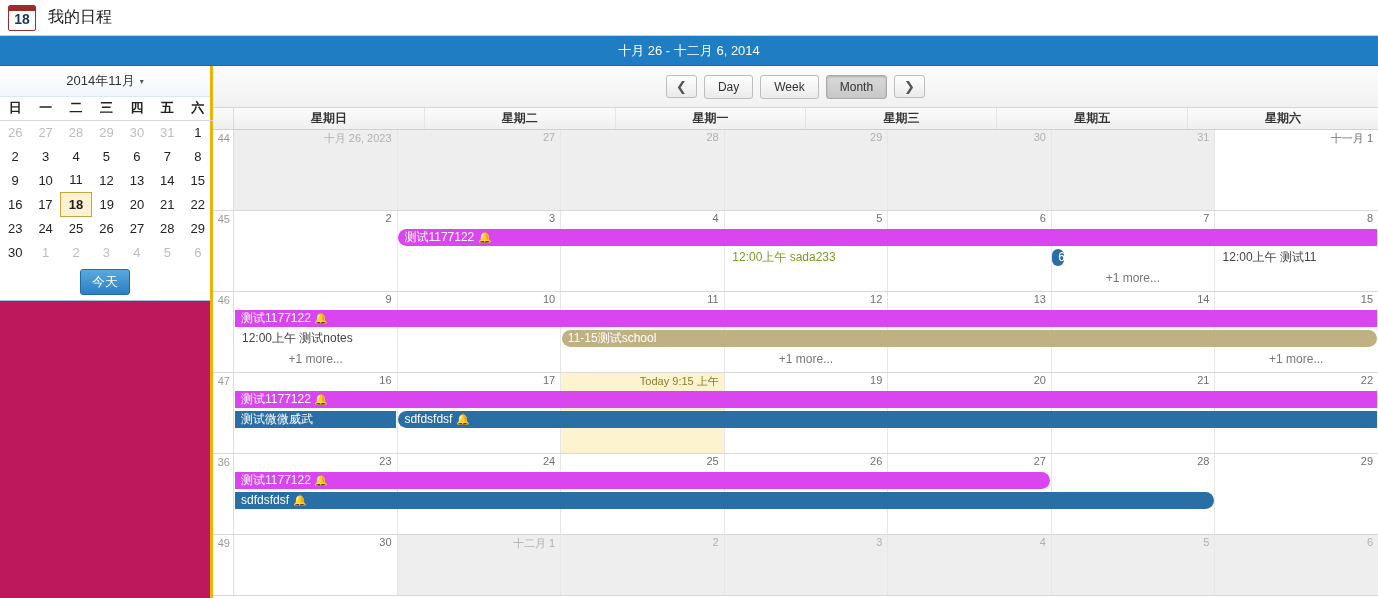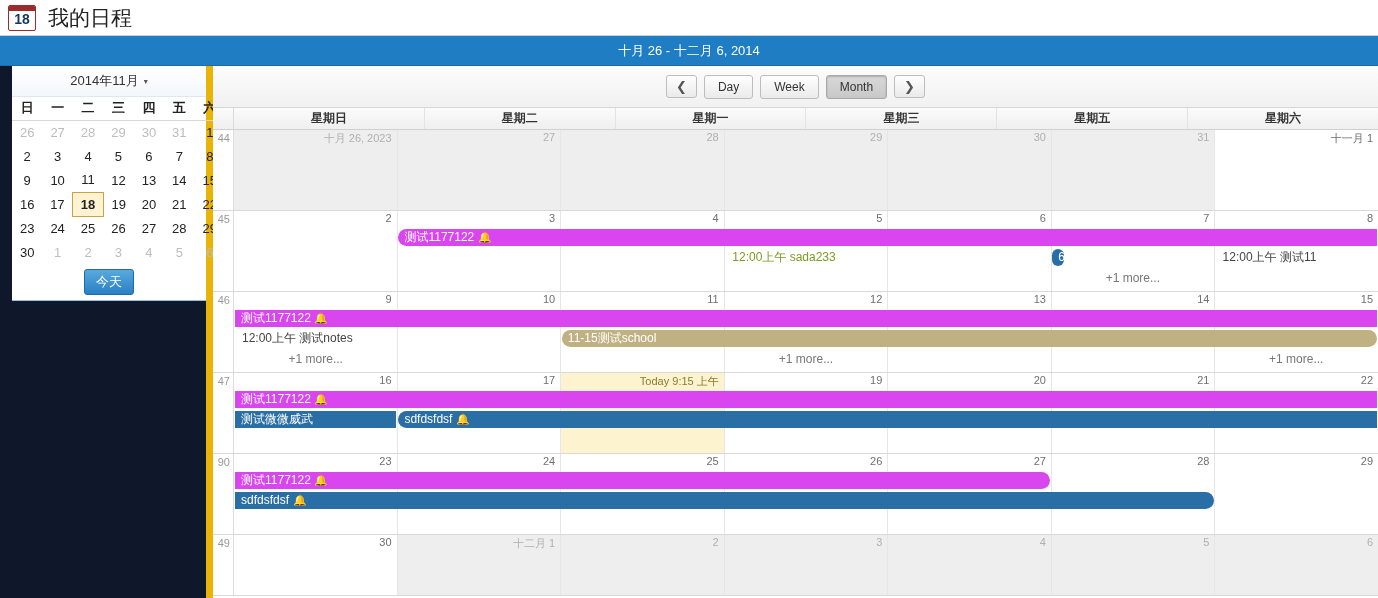--- a/index.html
+++ b/index.html
@@ -30,42 +30,41 @@
     overflow: hidden;
   }
   .cal-icon .band {
     position: absolute; top: 0; left: 0; right: 0; height: 5px;
     background: #9b2c2c;
   }
   .cal-icon .num {
     font-size: 14px; font-weight: bold; color: #13365e;
     line-height: 19px; padding-bottom: 1px;
   }
-  #app-title { font-size: 21px; color: #222; }
+  #app-title { font-size: 16px; color: #222; }
 
   
   #rangebar {
     height: 30px;
     background: #1f7dc4;
     color: #fff;
     font-size: 13px;
     display: flex; align-items: center; justify-content: center;
     border-bottom: 1px solid #1b6ba8;
   }
 
   
   #body { display: flex; height: 532px; }
 
   
   #sidebar {
     width: 213px;
-    background: #0f172a;
-    border-right: 7px solid #eab308;
+    background: #be185d;
+    border-right: 3px solid #eab308;
     flex: 0 0 213px;
-    padding-left: 12px;
   }
   #minical {
     background: #fff;
     border-bottom: 1px solid #9cbfdb;
   }
   #minical-head {
     height: 31px;
     display: flex; align-items: center; justify-content: center;
     font-size: 13px; color: #333;
     background: linear-gradient(#ffffff,#f3f7fb);
@@ -434,21 +433,21 @@
                 <div class="dn">22</div>
               </div>
             </div>
             <div class="evlayer">
               <div class="ev green" style="left: calc(0% + 1px); width: calc(100% - 2px); top: 18px;"><span>测试1177122</span><span class="bell">🔔</span></div>
               <div class="ev blue" style="left: calc(0% + 1px); width: calc(14.2857% - 2px); top: 38px;"><span>测试微微威武</span></div>
               <div class="ev blue capL" style="left: calc(14.2857% + 1px); width: calc(85.7143% - 2px); top: 38px;"><span>sdfdsfdsf</span><span class="bell">🔔</span></div>
             </div>
           </div>
           <div class="wkrow" style="height: 81px;">
-            <div class="wknum">90</div>
+            <div class="wknum">36</div>
             <div class="daycells">
               <div class="daycell">
                 <div class="dn">23</div>
               </div>
               <div class="daycell">
                 <div class="dn">24</div>
               </div>
               <div class="daycell">
                 <div class="dn">25</div>
               </div>

